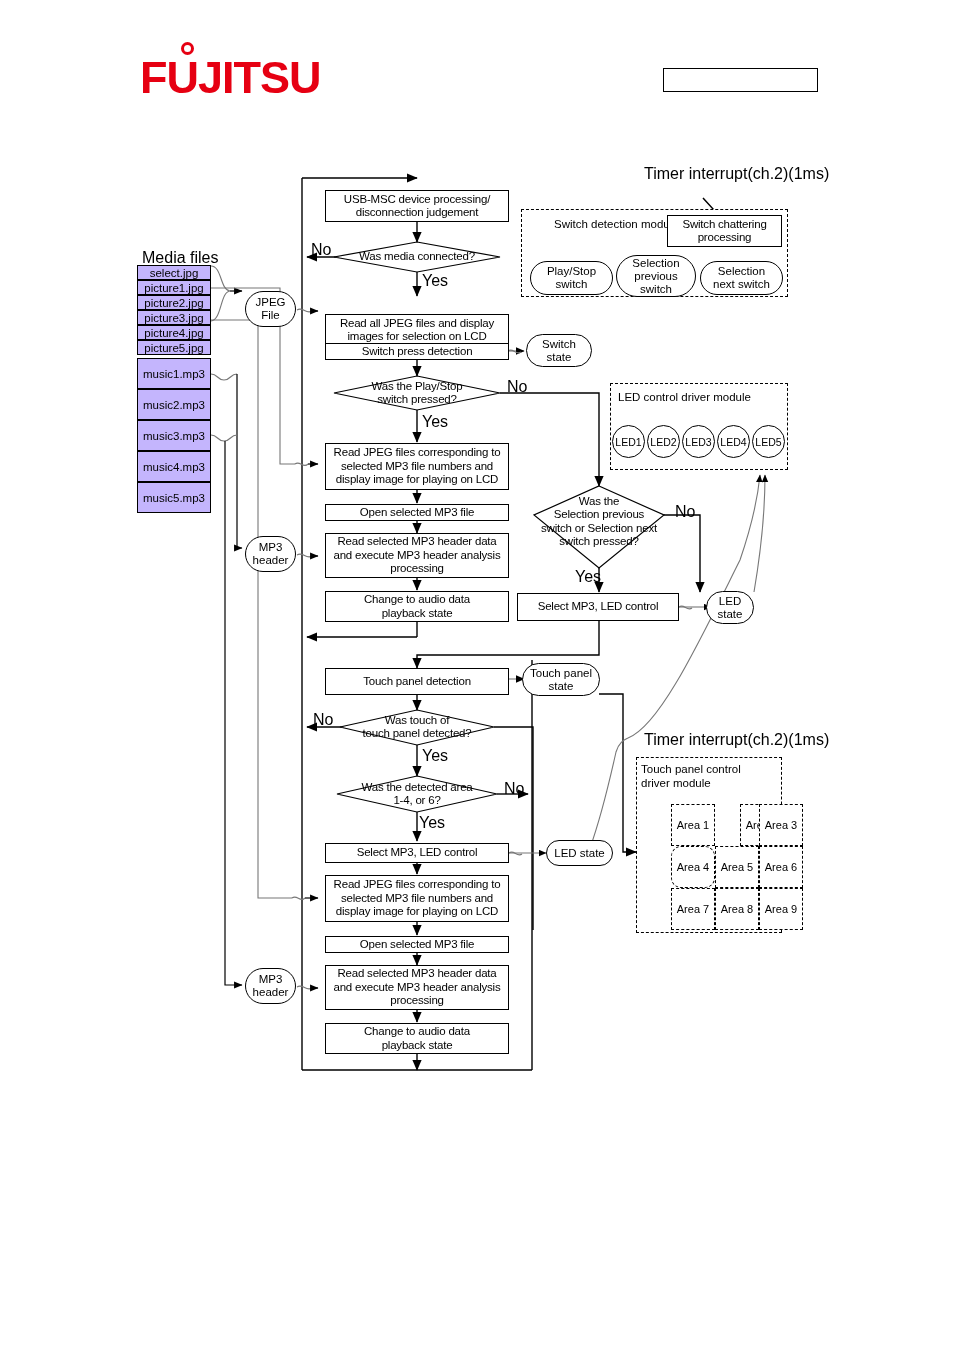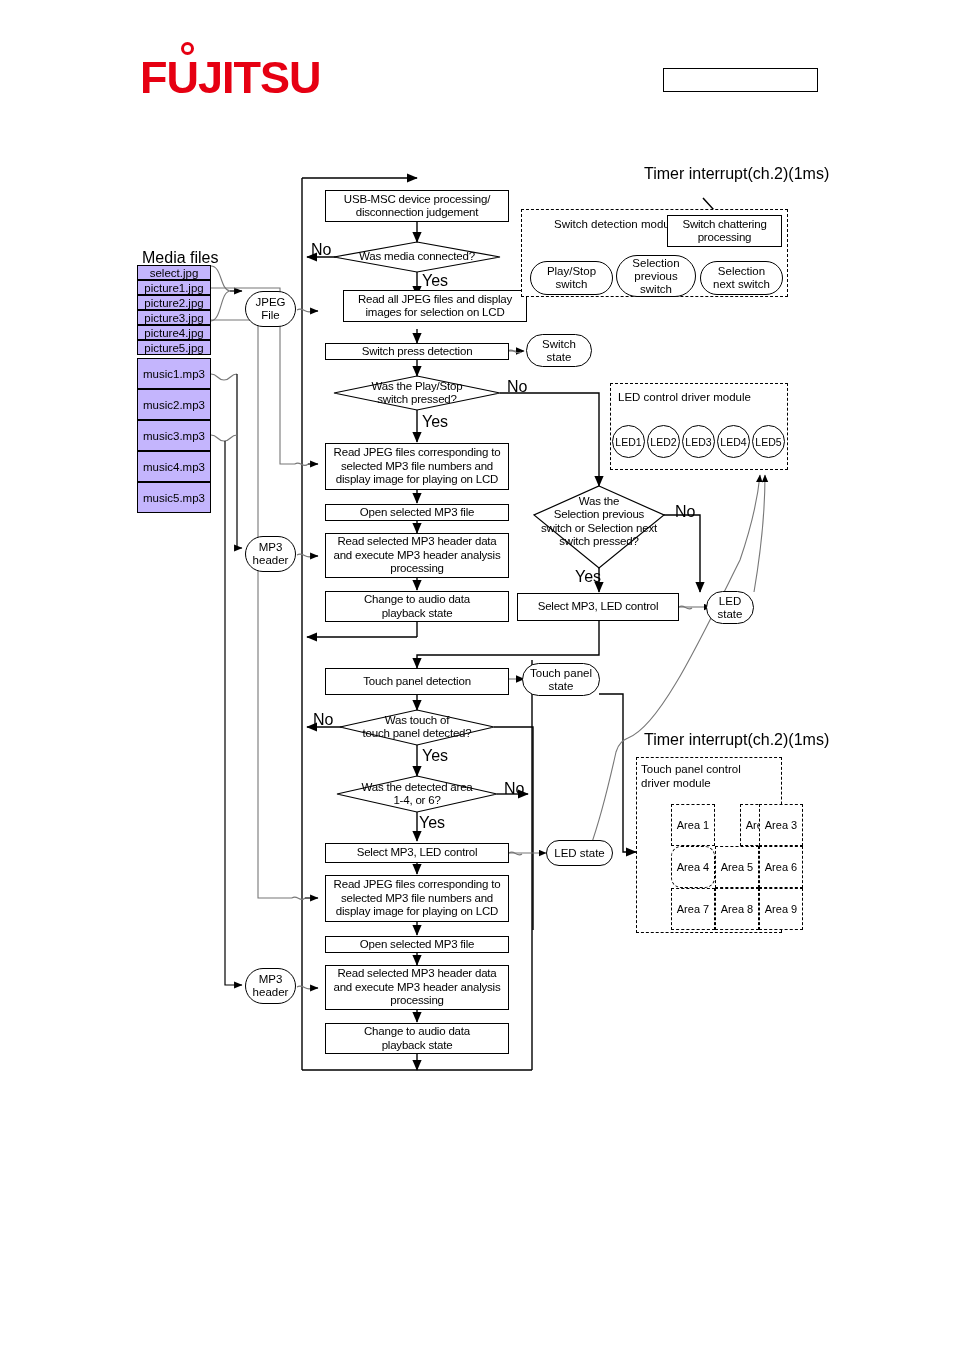--- a/index.html
+++ b/index.html
@@ -183,21 +183,21 @@
   <div class="stadium" style="left:526px;top:334px;width:66px;height:33px;border-radius:17px;white-space:pre;">Switch
 state</div>
   <div class="stadium" style="left:706px;top:591px;width:48px;height:33px;border-radius:17px;white-space:pre;">LED
 state</div>
   <div class="stadium" style="left:546px;top:840px;width:67px;height:26px;border-radius:13px;">LED state</div>
   <div class="stadium" style="left:522px;top:663px;width:78px;height:33px;border-radius:17px;white-space:pre;">Touch panel
 state</div>
 
   <div class="nodetext proc" style="left:325px;top:190px;width:184px;height:32px;white-space:pre;">USB-MSC device processing/
 disconnection judgement</div>
-  <div class="nodetext proc" style="left:325px;top:290px;width:184px;height:32px;white-space:pre;margin-left:18px;">Read all JPEG files and display
+  <div class="nodetext proc" style="left:325px;top:314px;width:184px;height:32px;white-space:pre;">Read all JPEG files and display
 images for selection on LCD</div>
   <div class="nodetext proc" style="left:325px;top:343px;width:184px;height:17px;">Switch press detection</div>
   <div class="nodetext proc" style="left:325px;top:443px;width:184px;height:47px;white-space:pre;">Read JPEG files corresponding to
 selected MP3 file numbers and
 display image for playing on LCD</div>
   <div class="nodetext proc" style="left:325px;top:504px;width:184px;height:17px;">Open selected MP3 file</div>
   <div class="nodetext proc" style="left:325px;top:533px;width:184px;height:45px;white-space:pre;">Read selected MP3 header data
 and execute MP3 header analysis
 processing</div>
   <div class="nodetext proc" style="left:325px;top:591px;width:184px;height:31px;white-space:pre;">Change to audio data

